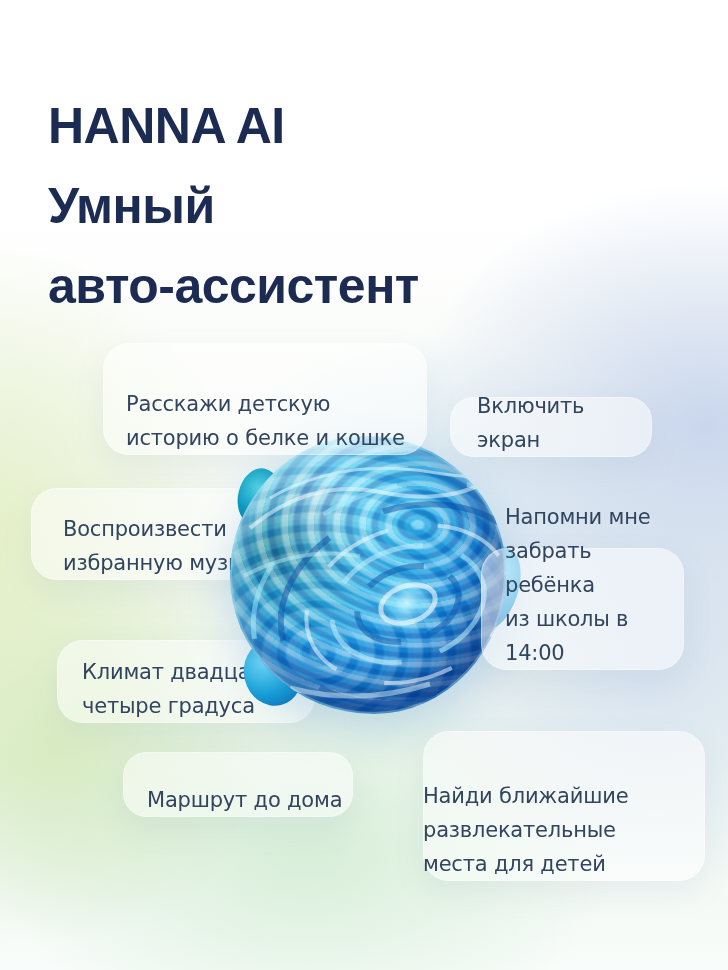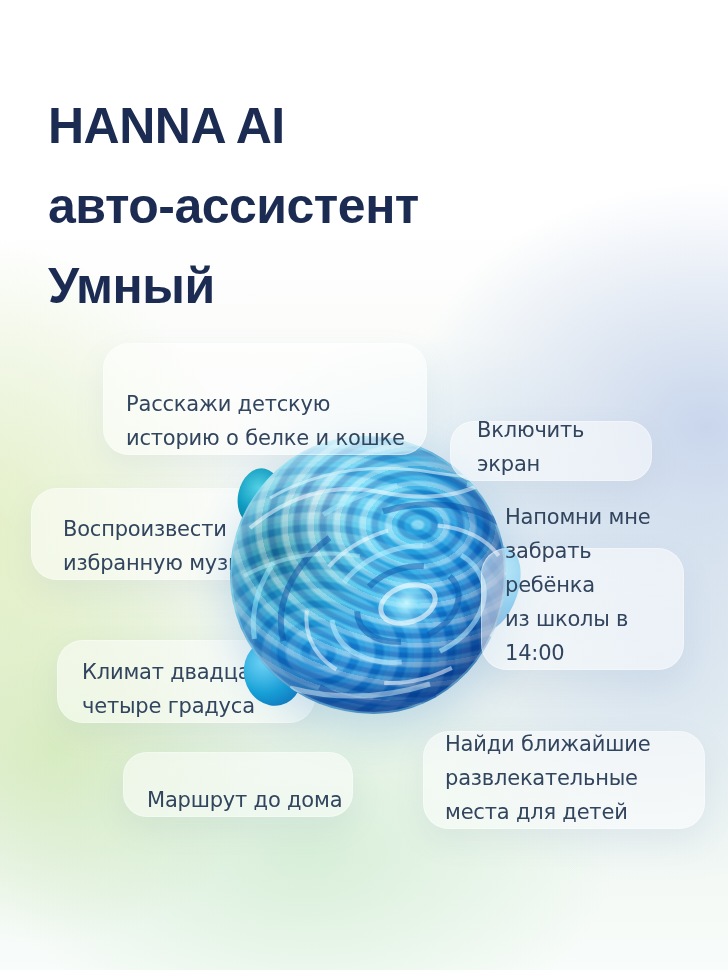--- a/index.html
+++ b/index.html
@@ -56,30 +56,30 @@
   }
   .orb svg{position:absolute;inset:0;width:100%;height:100%;}
 </style>
 </head>
 <body>
 
 <div class="canvas">
 
   <div class="title">
     <span class="line">HANNA AI</span>
+    <span class="line">Умный</span>
     <span class="line">авто-ассистент</span>
-    <span class="line">Умный</span>
   </div>
 
   <div class="bubble z3" style="left:103px;top:343px;width:324px;height:112px;padding-left:23px;">
     <span class="bubble-text">Расскажи детскую
 историю о белке и кошке</span>
   </div>
 
-  <div class="bubble z3" style="left:450px;top:397px;width:202px;height:60px;padding-left:27px;border-radius:24px;margin-top:24px;">
+  <div class="bubble z3" style="left:450px;top:397px;width:202px;height:60px;padding-left:27px;border-radius:24px;">
     <span class="bubble-text">Включить экран</span>
   </div>
 
   <div class="bubble z1" style="left:31px;top:488px;width:272px;height:92px;padding-left:32px;">
     <span class="bubble-text">Воспроизвести
 избранную музыку</span>
   </div>
 
   <div class="bubble z3" style="left:481px;top:548px;width:203px;height:122px;padding-left:24px;">
     <span class="bubble-text">Напомни мне
@@ -89,21 +89,21 @@
 
   <div class="bubble z1" style="left:57px;top:640px;width:258px;height:83px;padding-left:25px;">
     <span class="bubble-text">Климат двадцать
 четыре градуса</span>
   </div>
 
   <div class="bubble z3" style="left:123px;top:752px;width:230px;height:65px;padding-left:24px;border-radius:24px;">
     <span class="bubble-text">Маршрут до дома</span>
   </div>
 
-  <div class="bubble z3" style="left:423px;top:731px;width:282px;height:98px;padding-left:22px;">
+  <div class="bubble z3" style="left:423px;top:731px;width:282px;height:150px;">
     <span class="bubble-text">Найди ближайшие
 развлекательные
 места для детей</span>
   </div>
 
   <div class="orb-wrap z2">
     <div class="orb-bump bump-top-left"></div>
     <div class="orb-bump bump-bottom-left"></div>
     <div class="orb-bump bump-right"></div>
     <div class="orb">

